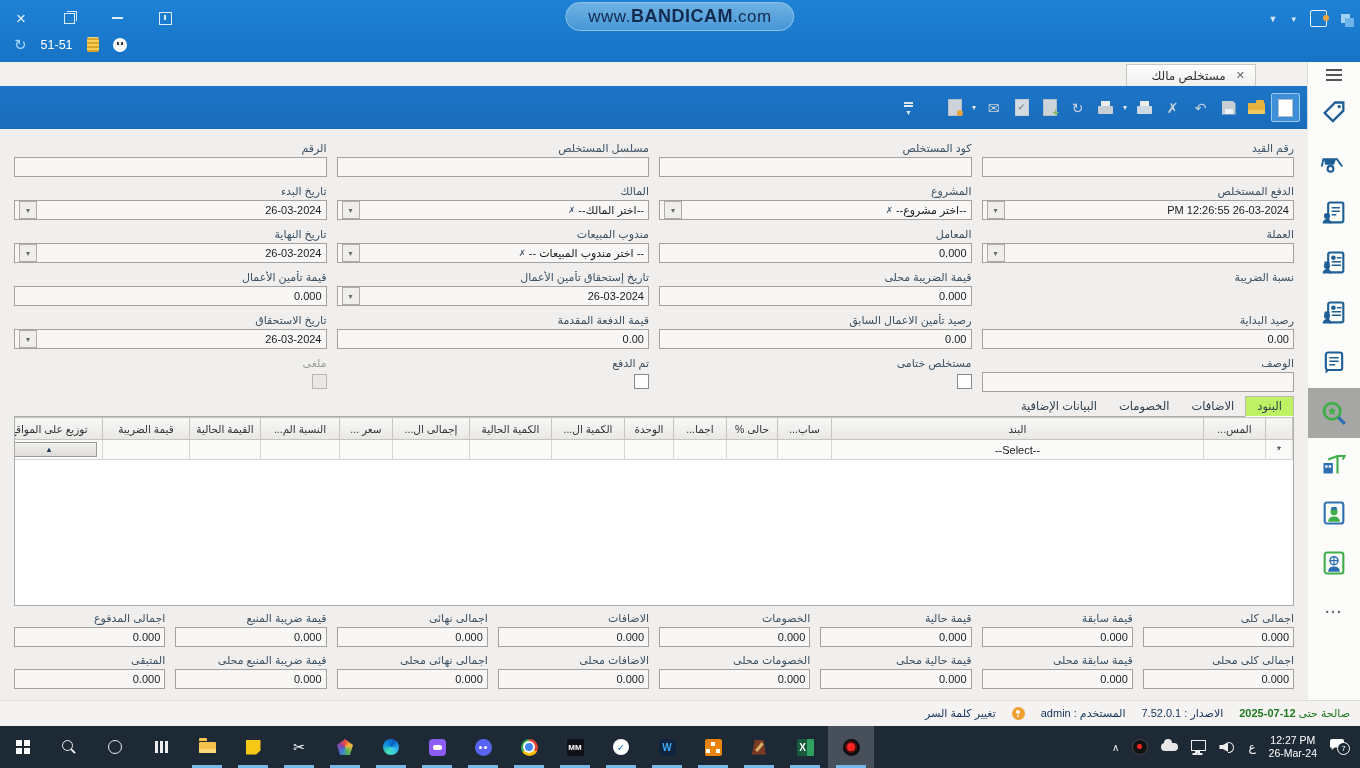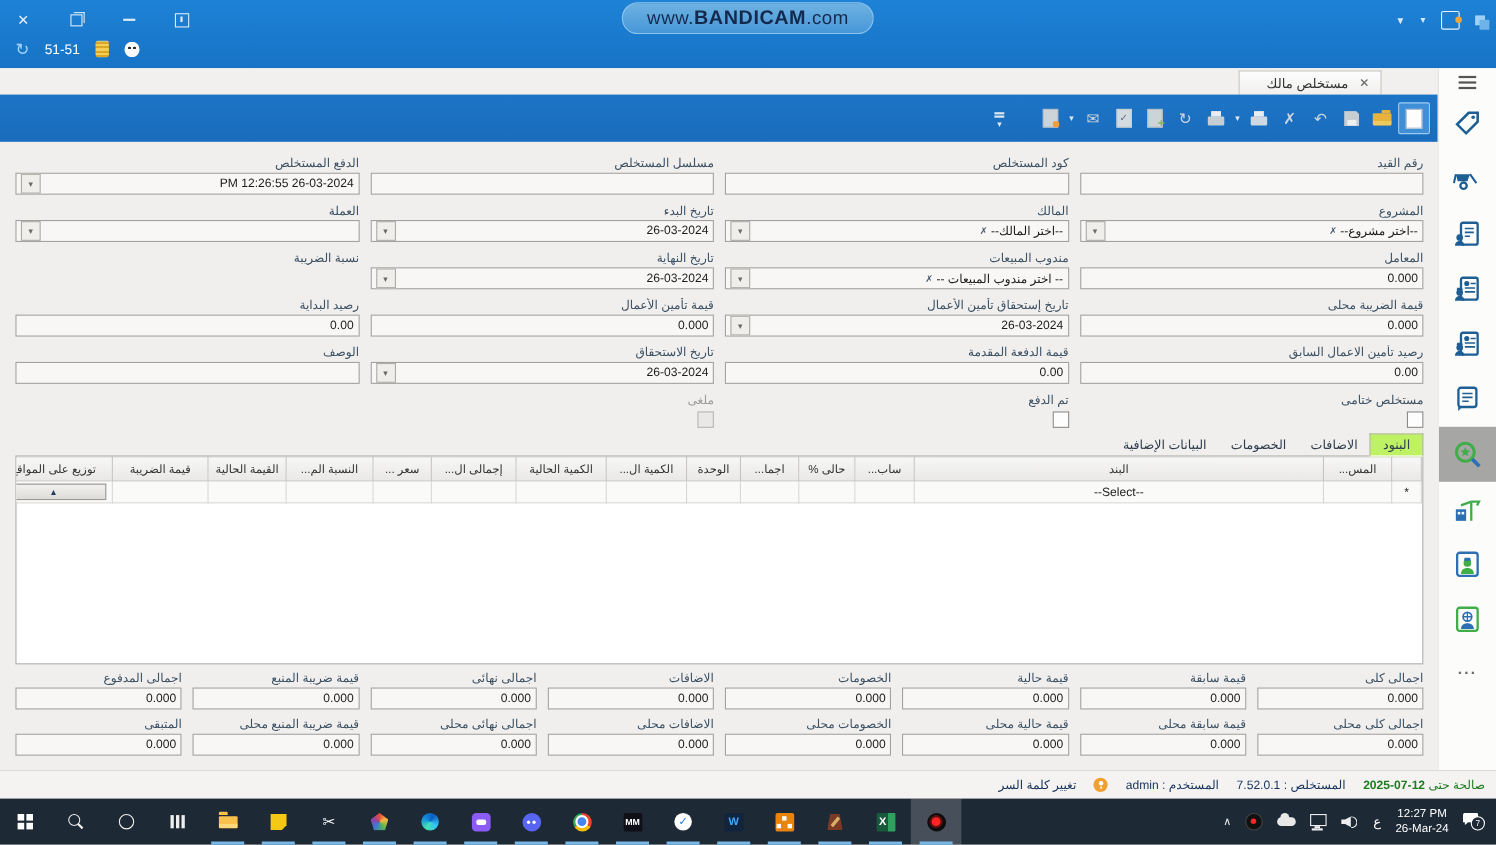--- a/index.html
+++ b/index.html
@@ -378,20 +378,29 @@
         <div class="fcell">
           <div class="flabel">مسلسل المستخلص</div>
           <div class="fbox">
             <span class="fval"></span>
 
             <span class="fsp"></span>
 
           </div>
         </div>
 
+        <div class="fcell">
+          <div class="flabel">الرقم</div>
+          <div class="fbox">
+            <span class="fval"></span>
+
+            <span class="fsp"></span>
+
+          </div>
+        </div>
 
         <div class="fcell dd">
           <div class="flabel">الدفع المستخلص</div>
           <div class="fbox">
             <span class="fval">26-03-2024 12:26:55 PM</span>
 
             <span class="fsp"></span>
             <span class="fdd">▾</span>
 
           </div>
@@ -751,21 +760,21 @@
             <span class="tval">0.000</span>
           </div>
         </div>
 
     </div>
 
   </div>
 
   <div class="statusbar">
     <span class="st-valid"><span>صالحة حتى</span> <b>12-07-2025</b></span>
-    <span class="st-txt">المستخلص : 7.52.0.1</span>
+    <span class="st-txt">الاصدار : 7.52.0.1</span>
     <span class="st-txt">المستخدم : admin</span>
     <span class="lock"></span>
     <span class="st-link">تغيير كلمة السر</span>
   </div>
 
   <div class="taskbar">
     <div class="tapps">
 
         <div class="tapp a-start">
           <span class="tag-g"></span>

